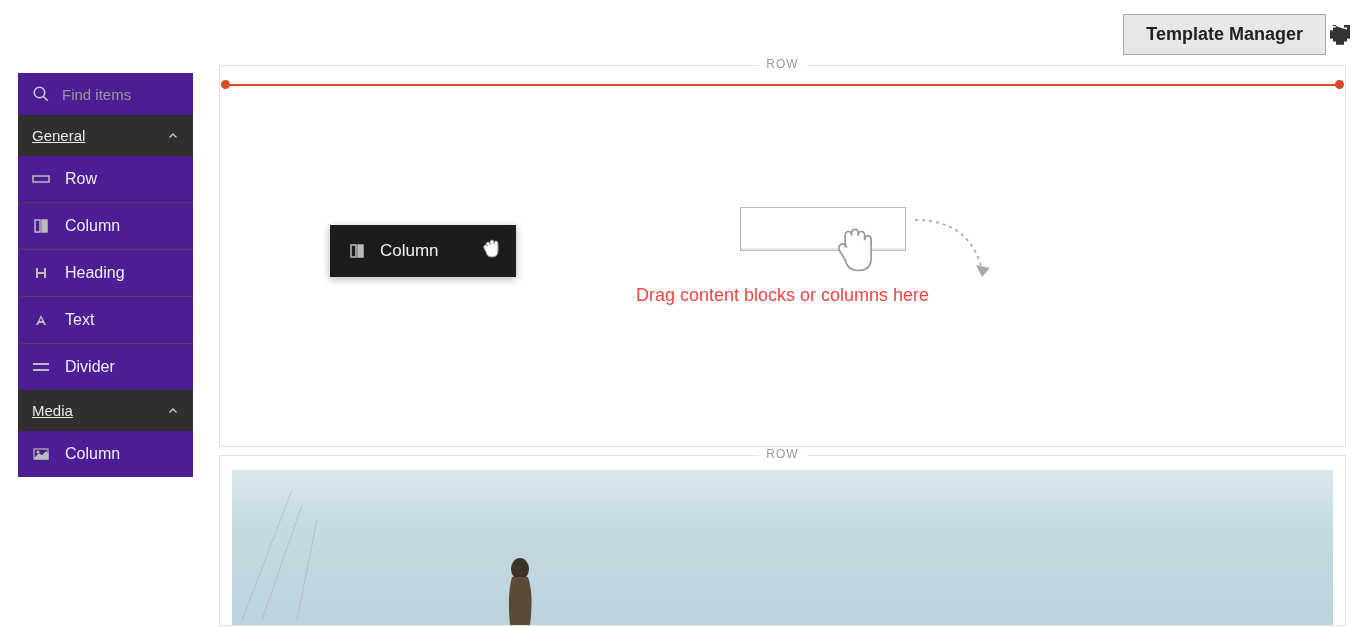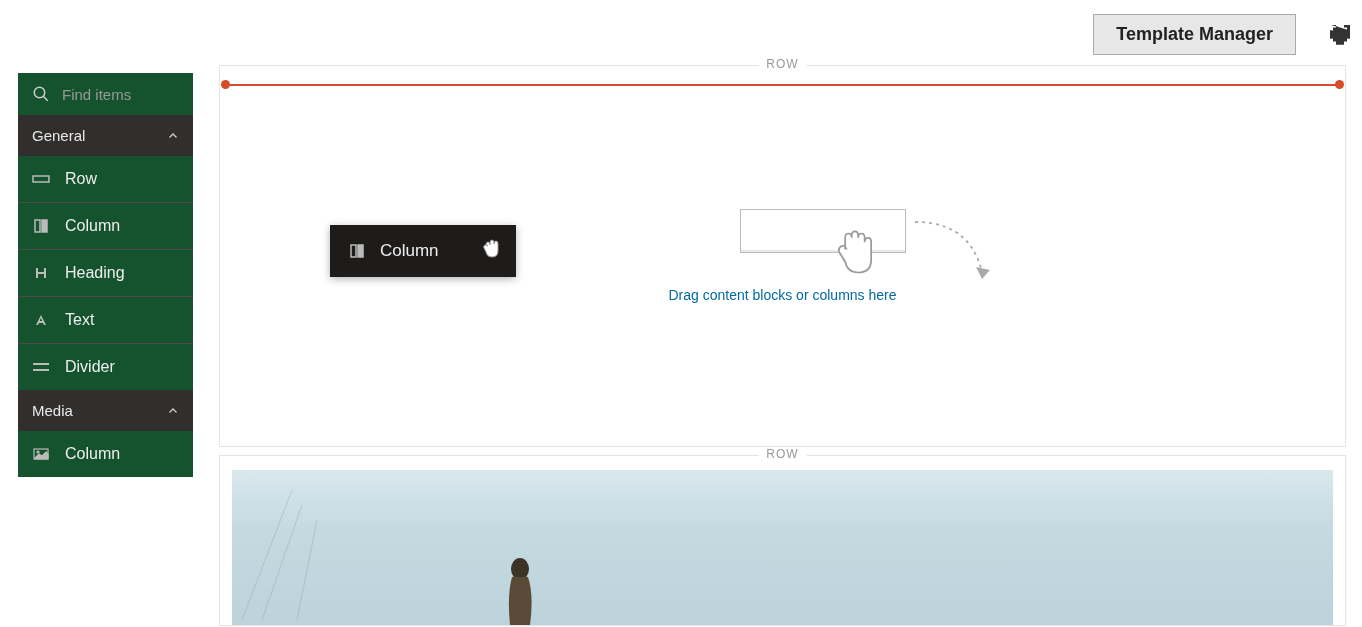--- a/index.html
+++ b/index.html
@@ -14,21 +14,21 @@
       height: 627px;
       overflow: hidden;
       position: relative;
     }
     .top-bar {
       position: absolute;
       top: 14px;
       right: 12px;
       display: flex;
       align-items: center;
-      gap: 34px;
+      gap: 4px;
     }
     .template-manager-btn {
       background: #e7e7e7;
       border: 1px solid #aaa;
       padding: 9px 22px;
       font-size: 18px;
       font-weight: 600;
       color: #222;
       cursor: pointer;
     }
@@ -49,21 +49,21 @@
         70% 100%, 70% 85%, 85% 85%, 85% 70%, 100% 70%, 100% 100%,
         100% 0, 70% 0, 70% 15%, 85% 15%, 85% 30%, 100% 30%
       );
       background: #333;
     }
     .sidebar {
       position: absolute;
       left: 18px;
       top: 73px;
       width: 175px;
-      background: #14532d;
+      background: #4c1d95;
       color: #fff;
     }
     .search-bar {
       display: flex;
       align-items: center;
       padding: 12px 14px;
       gap: 12px;
     }
     .search-icon-svg {
       width: 18px;
@@ -83,20 +83,21 @@
     }
     .section-header {
       background: #312f2e;
       padding: 12px 14px;
       display: flex;
       align-items: center;
       justify-content: space-between;
       font-size: 15px;
       color: #e8e8e8;
       cursor: pointer;
+      text-decoration: underline;
     }
     .chevron {
       width: 12px;
       height: 12px;
     }
     .sidebar-item {
       padding: 14px 14px;
       display: flex;
       align-items: center;
       gap: 15px;
@@ -183,22 +184,22 @@
       position: absolute;
       left: 94px;
       top: 18px;
     }
     .arrow-dotted {
       position: absolute;
       left: 170px;
       top: 8px;
     }
     .drop-text {
-      font-size: 14px;
-      color: #0369a1;
+      font-size: 18px;
+      color: #ef4444;
     }
     .dragging-block {
       position: absolute;
       left: 330px;
       top: 225px;
       width: 186px;
       height: 52px;
       background: #1e1c1b;
       display: flex;
       align-items: center;

